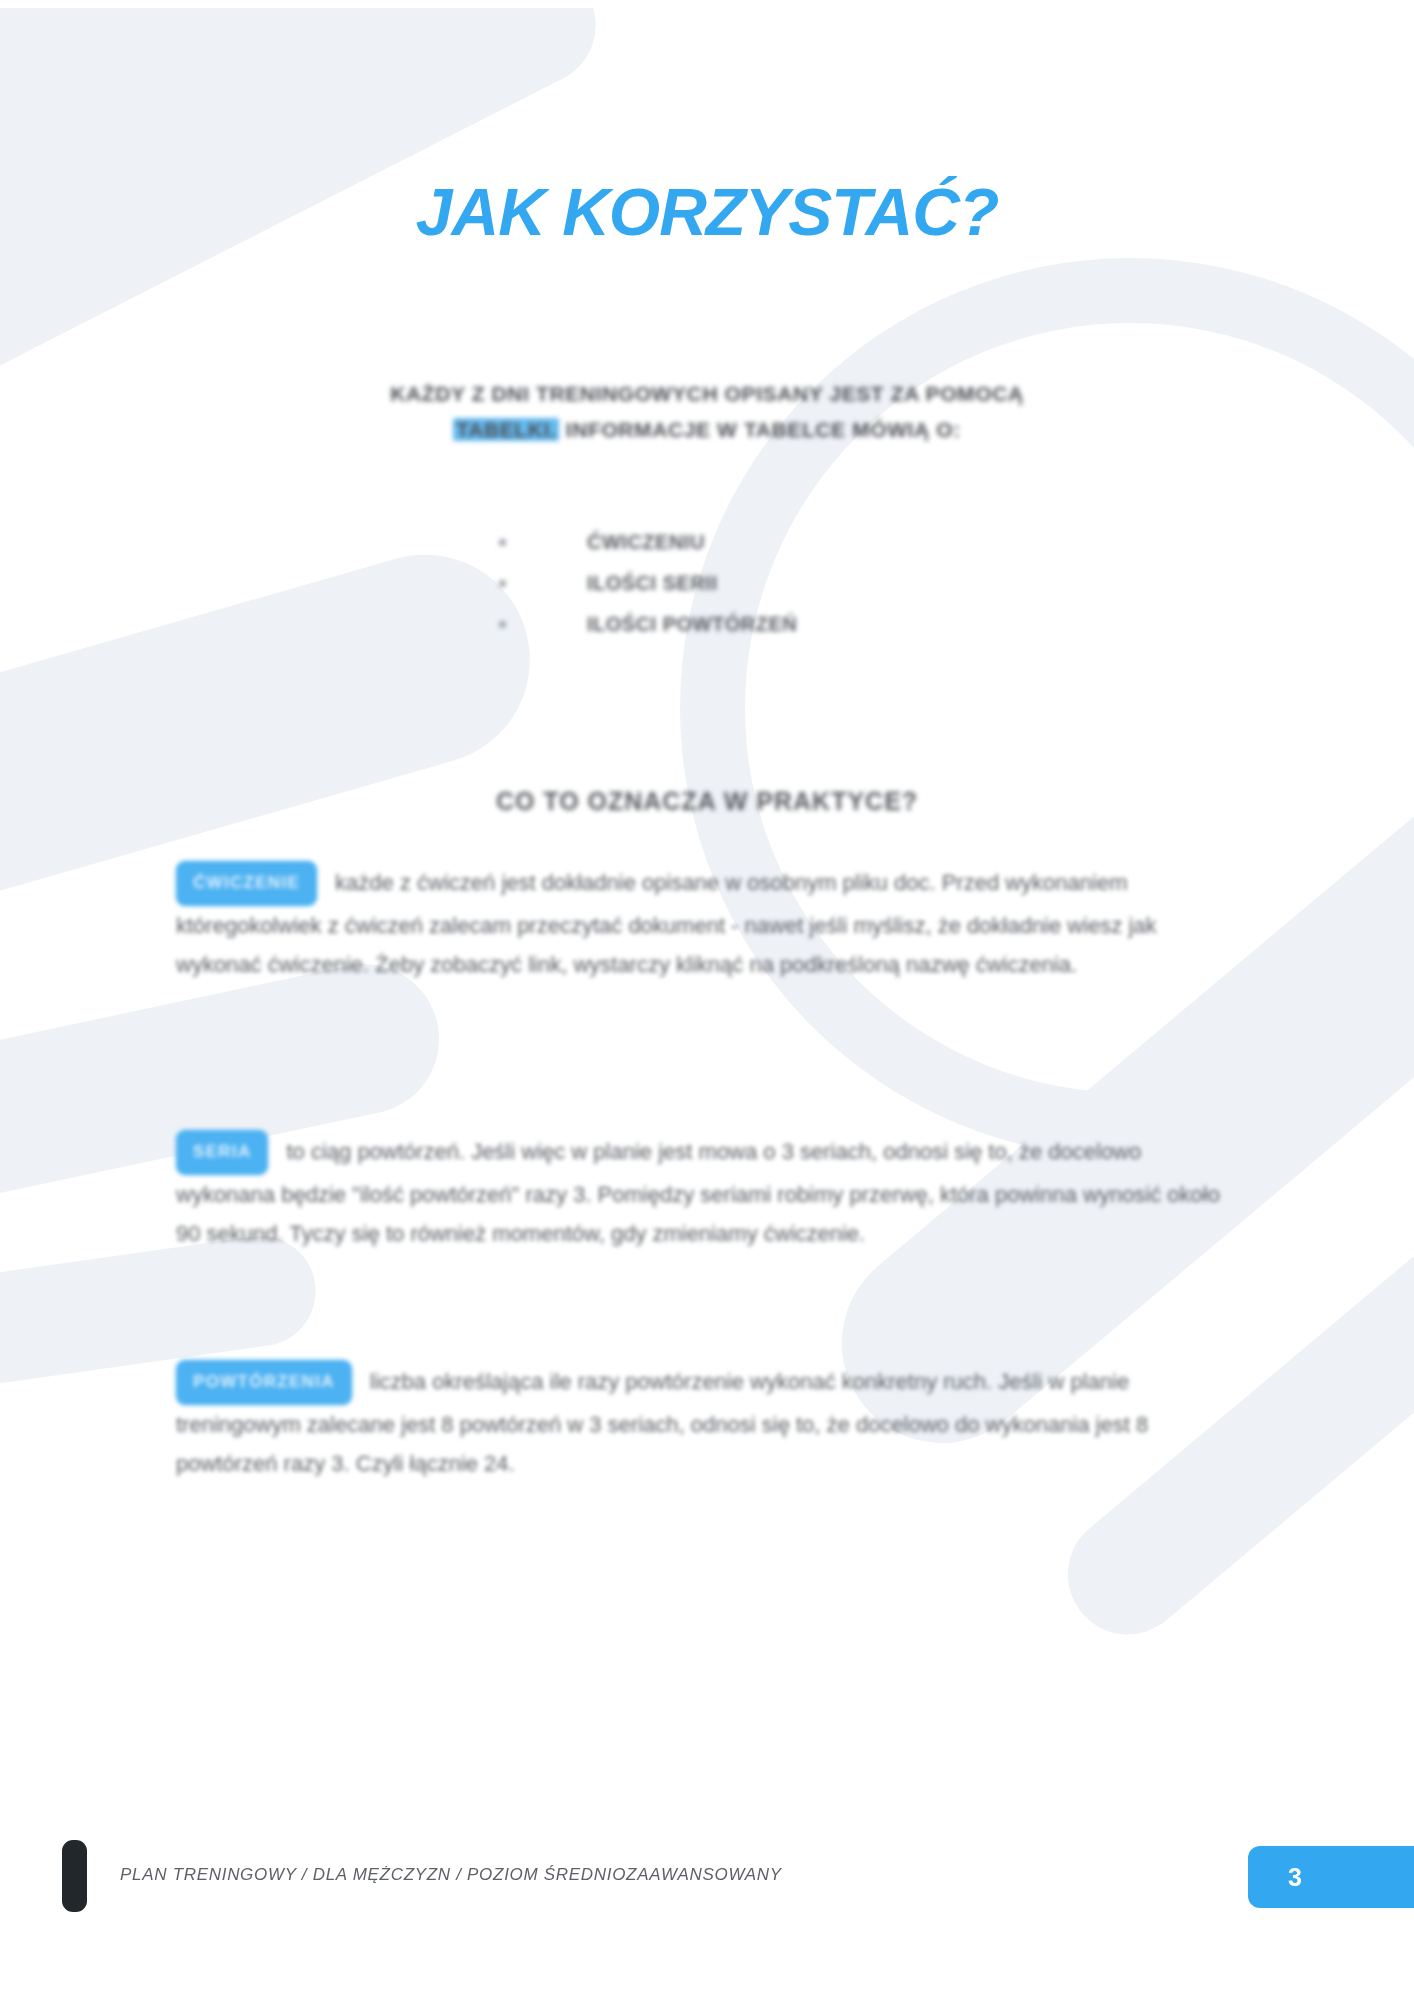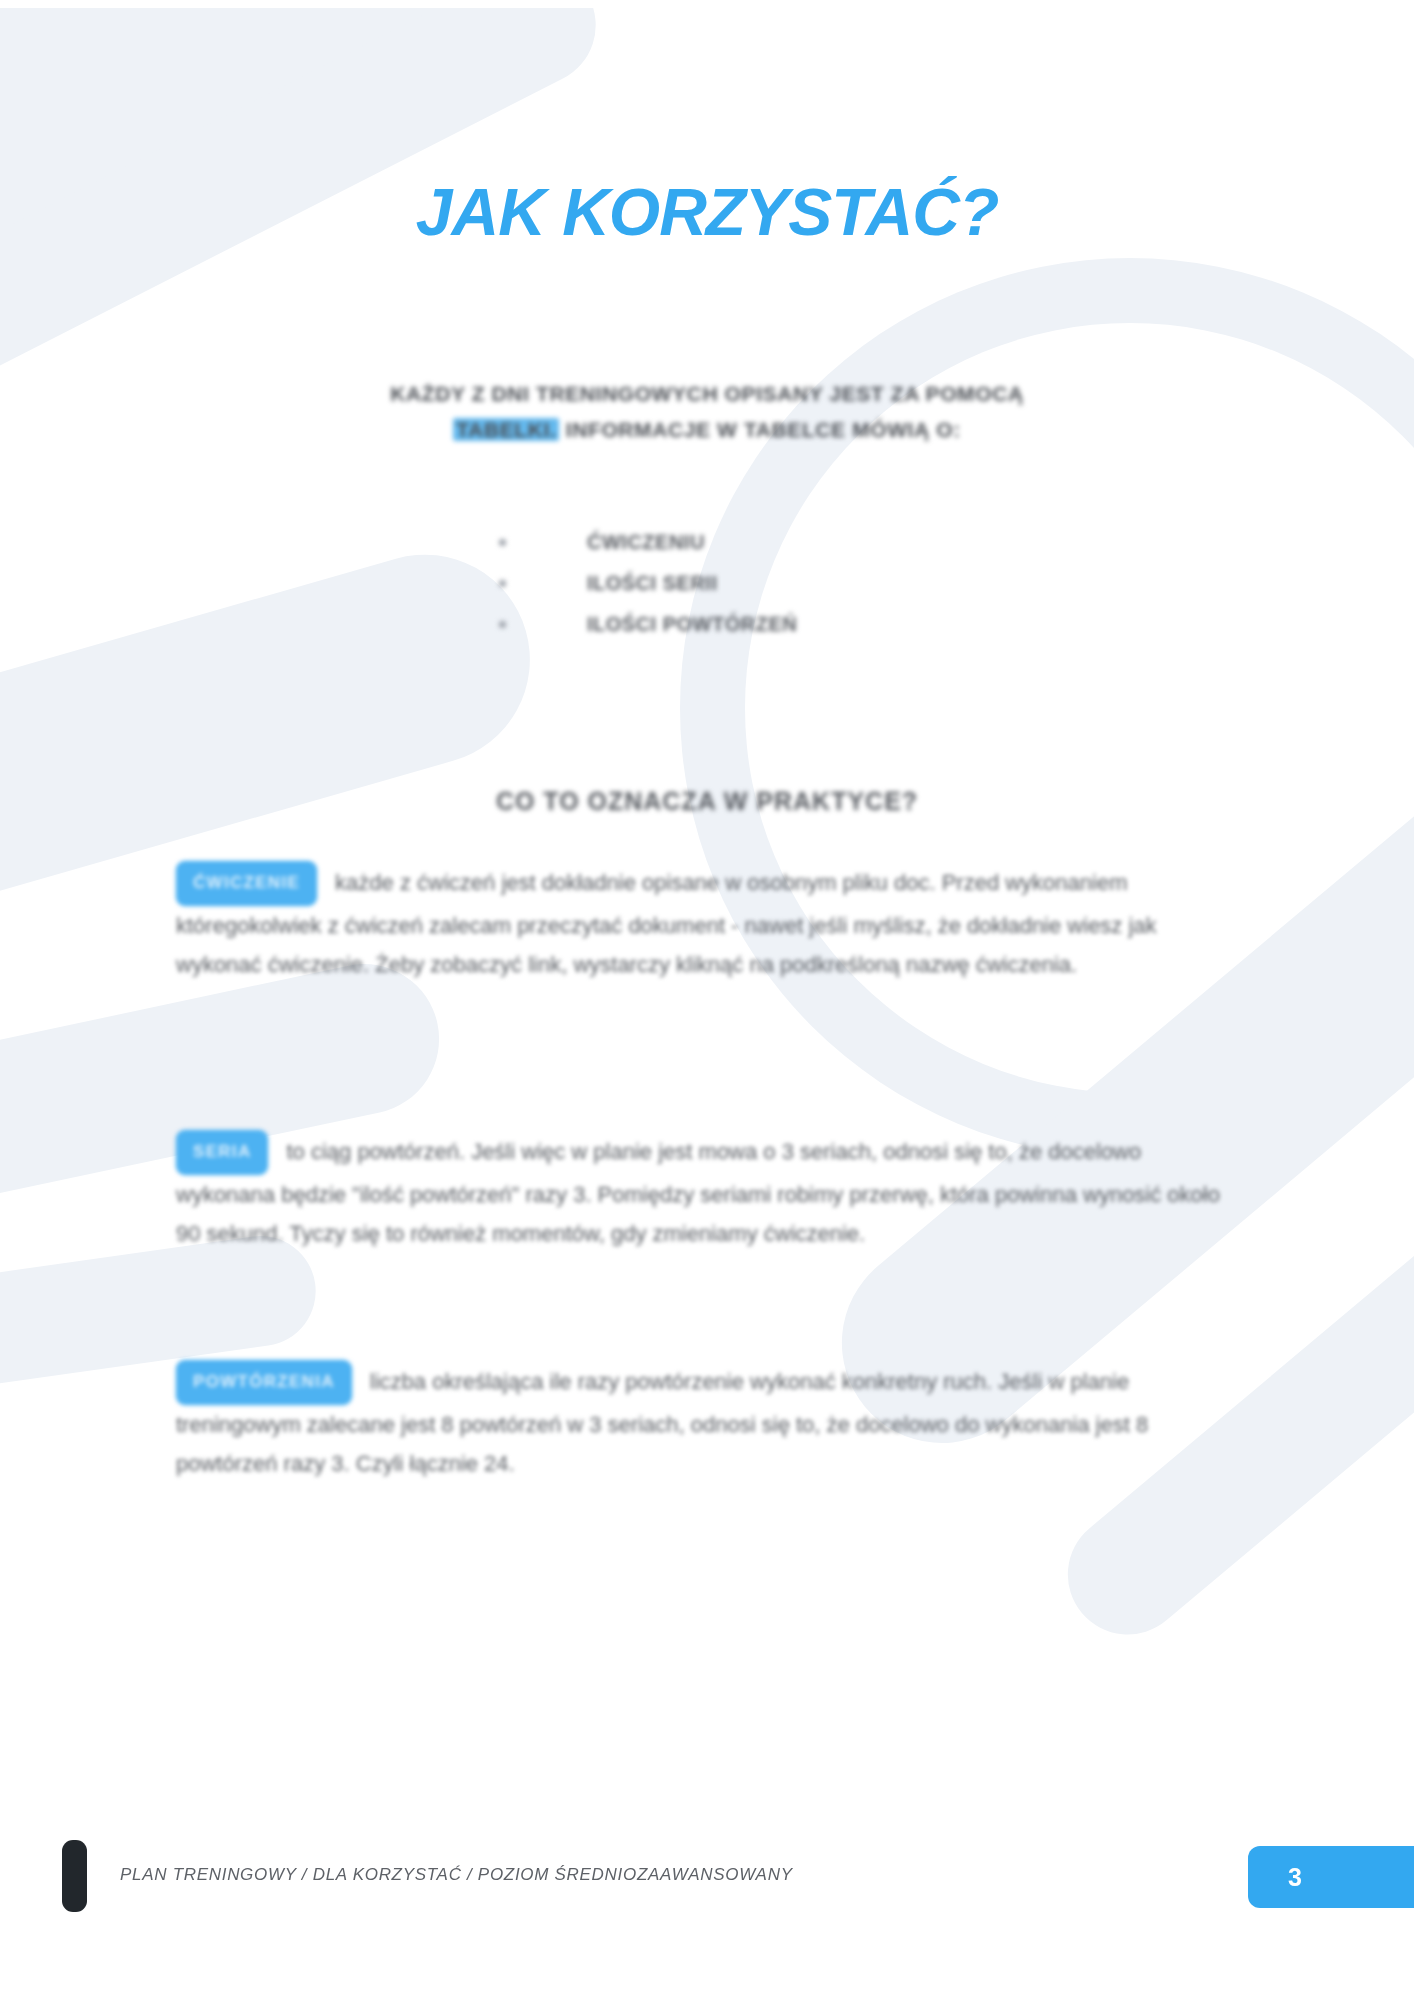--- a/index.html
+++ b/index.html
@@ -320,17 +320,17 @@
 
     <div class="para-block para-2 blur-1">
       <span class="badge">SERIA</span><span>to ciąg powtórzeń. Jeśli więc w planie jest mowa o 3 seriach, odnosi się to, że docelowo wykonana będzie "ilość powtórzeń" razy 3. Pomiędzy seriami robimy przerwę, która powinna wynosić około 90 sekund. Tyczy się to również momentów, gdy zmieniamy ćwiczenie.</span>
     </div>
 
     <div class="para-block para-3 blur-1">
       <span class="badge">POWTÓRZENIA</span><span>liczba określająca ile razy powtórzenie wykonać konkretny ruch. Jeśli w planie treningowym zalecane jest 8 powtórzeń w 3 seriach, odnosi się to, że docelowo do wykonania jest 8 powtórzeń razy 3. Czyli łącznie 24.</span>
     </div>
 
     <div class="footer-bar"></div>
-    <div class="footer-text">PLAN TRENINGOWY / DLA KORZYSTAĆ  /  POZIOM ŚREDNIOZAAWANSOWANY</div>
+    <div class="footer-text">PLAN TRENINGOWY / DLA MĘŻCZYZN  /  POZIOM ŚREDNIOZAAWANSOWANY</div>
     <div class="page-tab">3</div>
 
   </div>
 </div>
 
 </body></html>

